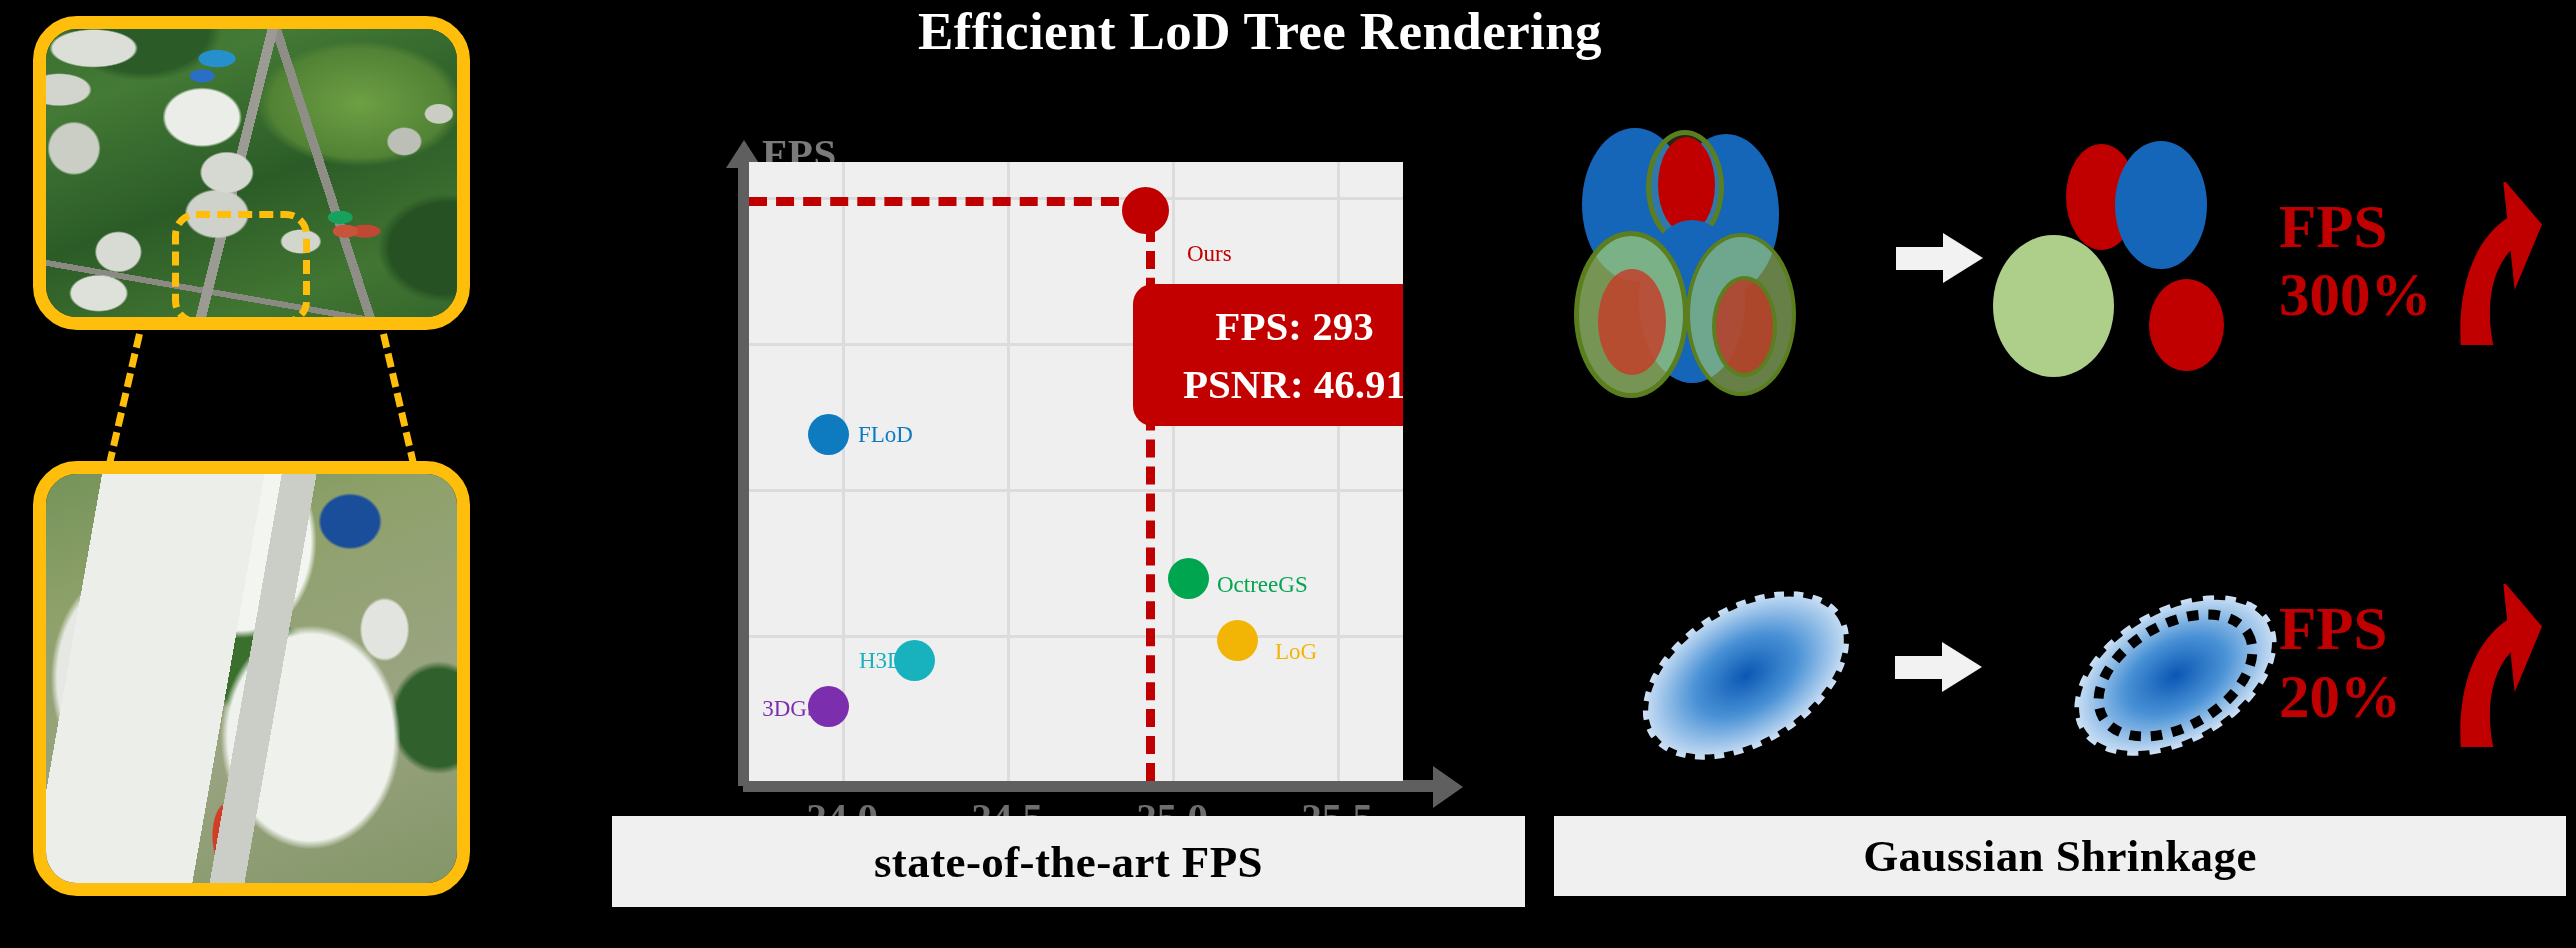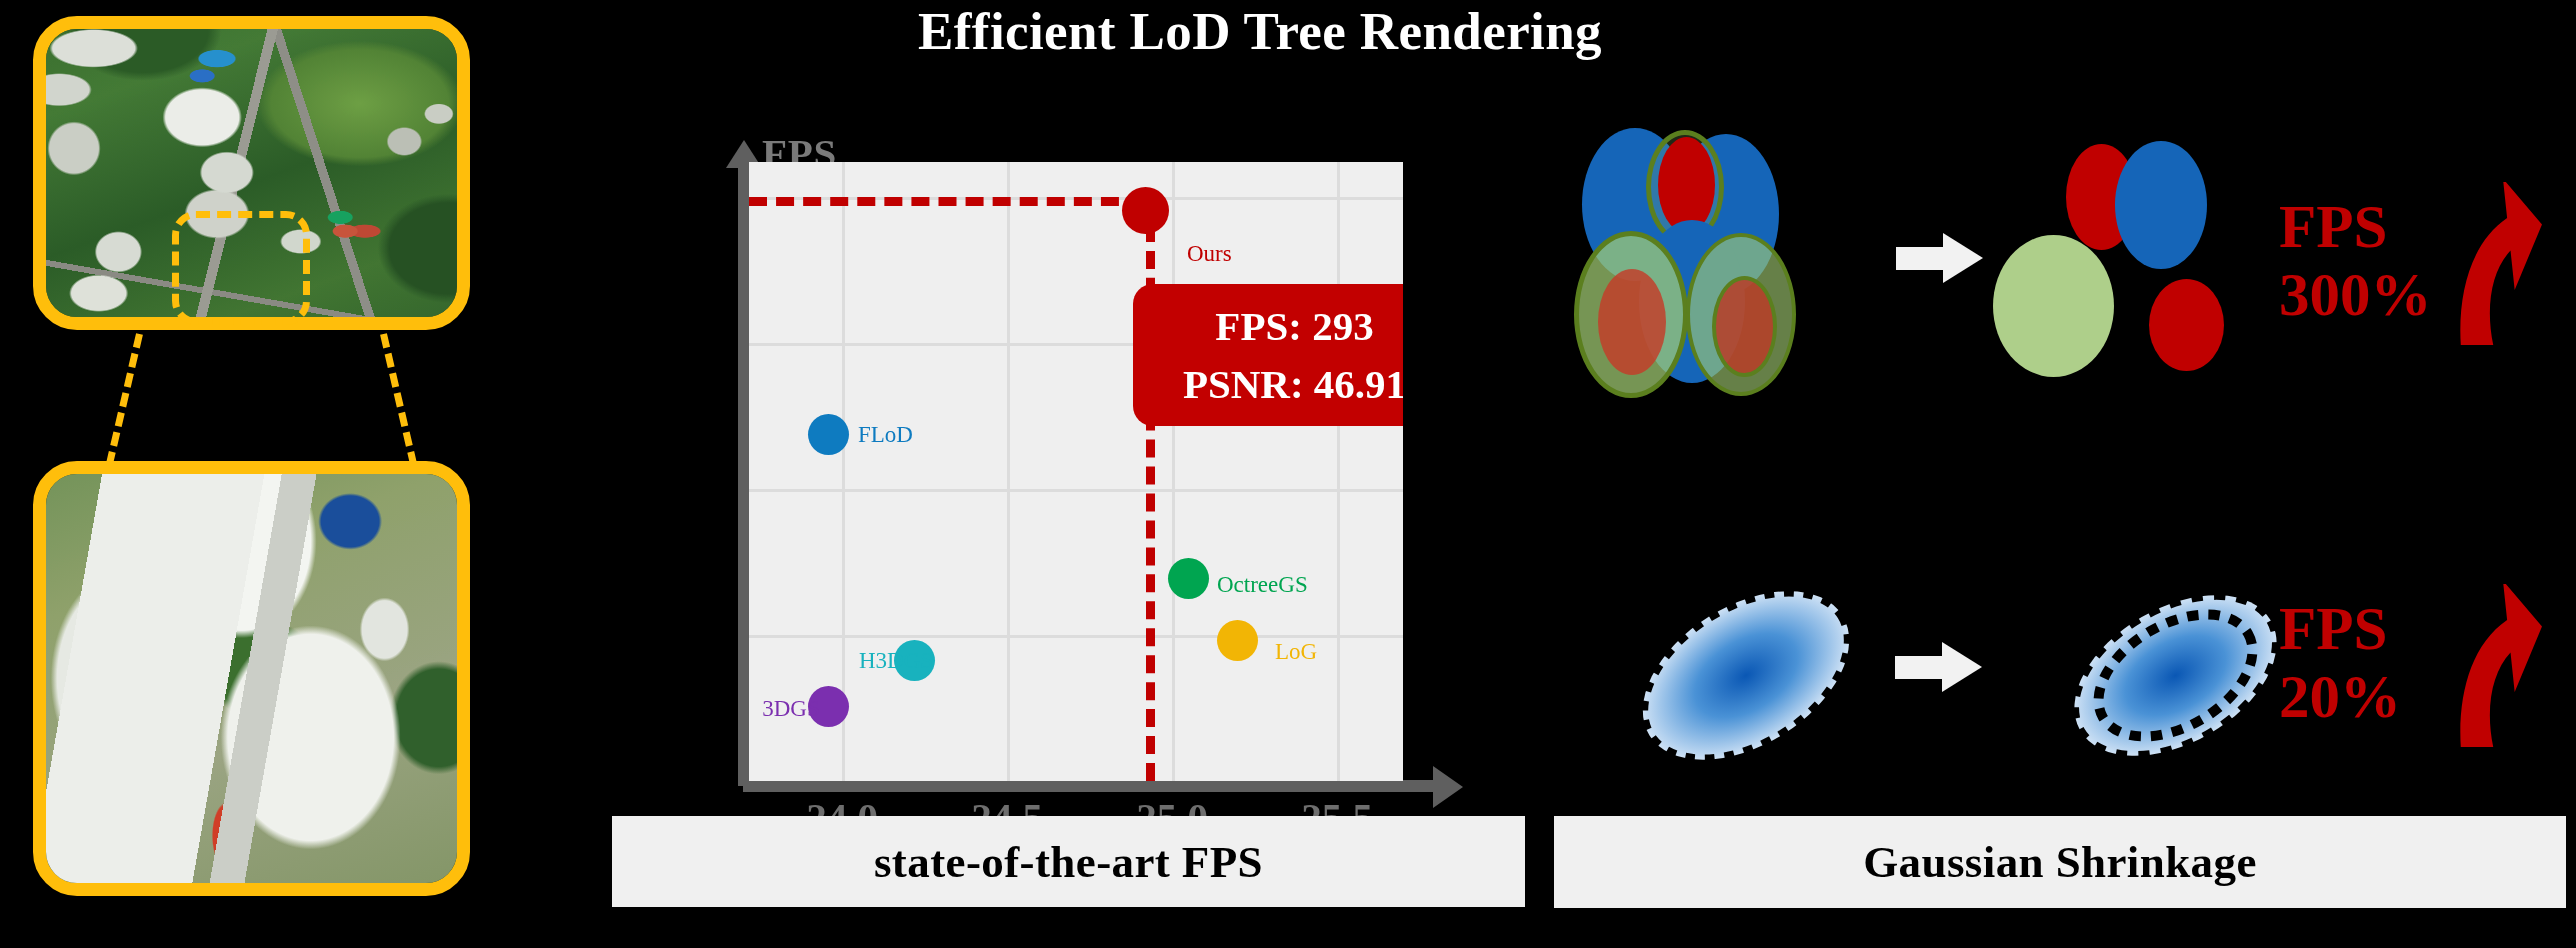--- a/index.html
+++ b/index.html
@@ -160,21 +160,21 @@
   }
 
   
   .caption-bar {
     position: absolute; background: #f0f0f0; color: #000;
     display: flex; align-items: center; justify-content: center;
     font-weight: bold; font-size: 45px; letter-spacing: 0.4px;
   }
   #caption-sota { left: 612px; top: 816px; width: 913px; height: 91px; }
   #caption-parallel { left: 1554px; top: 424px; width: 1012px; height: 94px; }
-  #caption-shrink { left: 1554px; top: 816px; width: 1012px; height: 92px; }
+  #caption-shrink { left: 1554px; top: 816px; width: 1012px; height: 80px; }
 
   
   #diagram-parallel { position: absolute; left: 1554px; top: 114px; width: 1012px; height: 305px; }
   #diagram-shrink  { position: absolute; left: 1554px; top: 534px; width: 1012px; height: 277px; }
 
   .ell { position: absolute; border-radius: 50%; }
 
   .arrow-white {
     position: absolute; width: 85px; height: 50px;
   }

